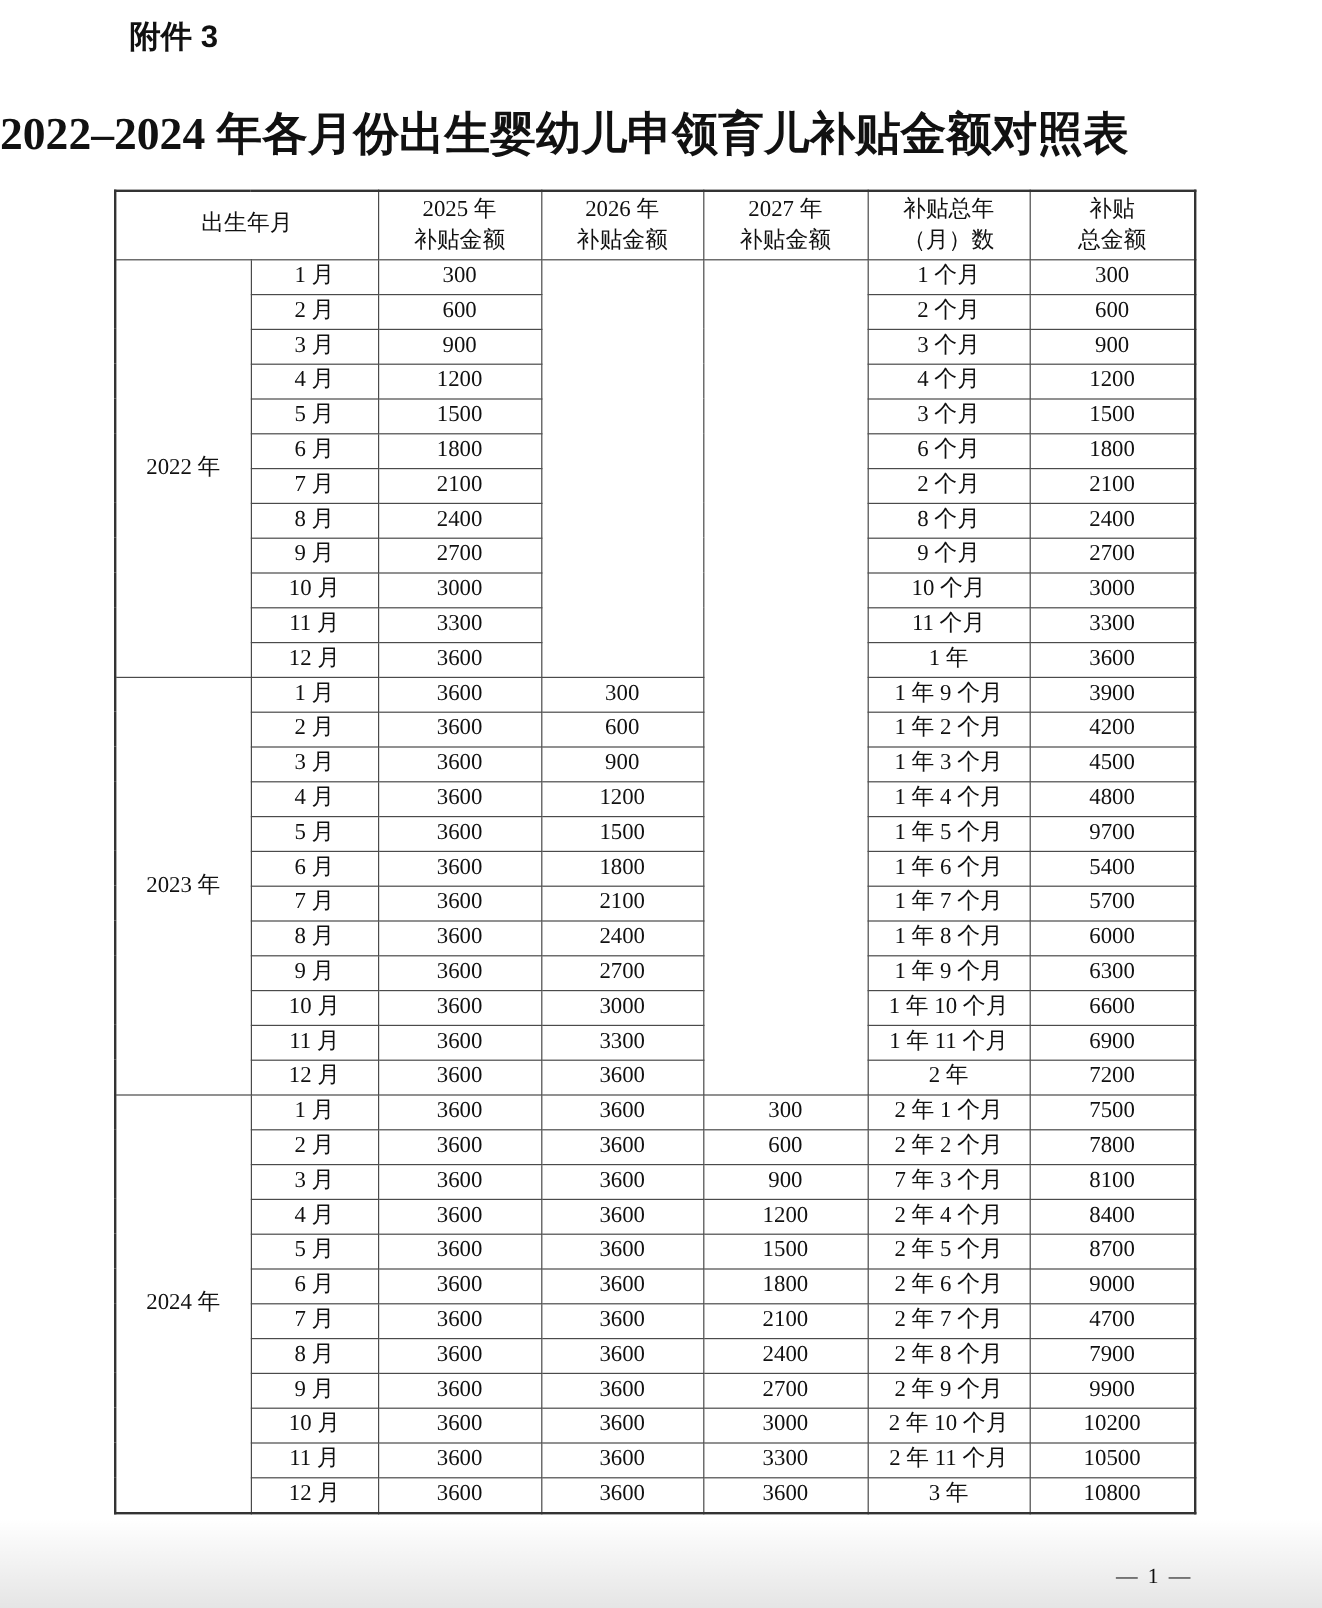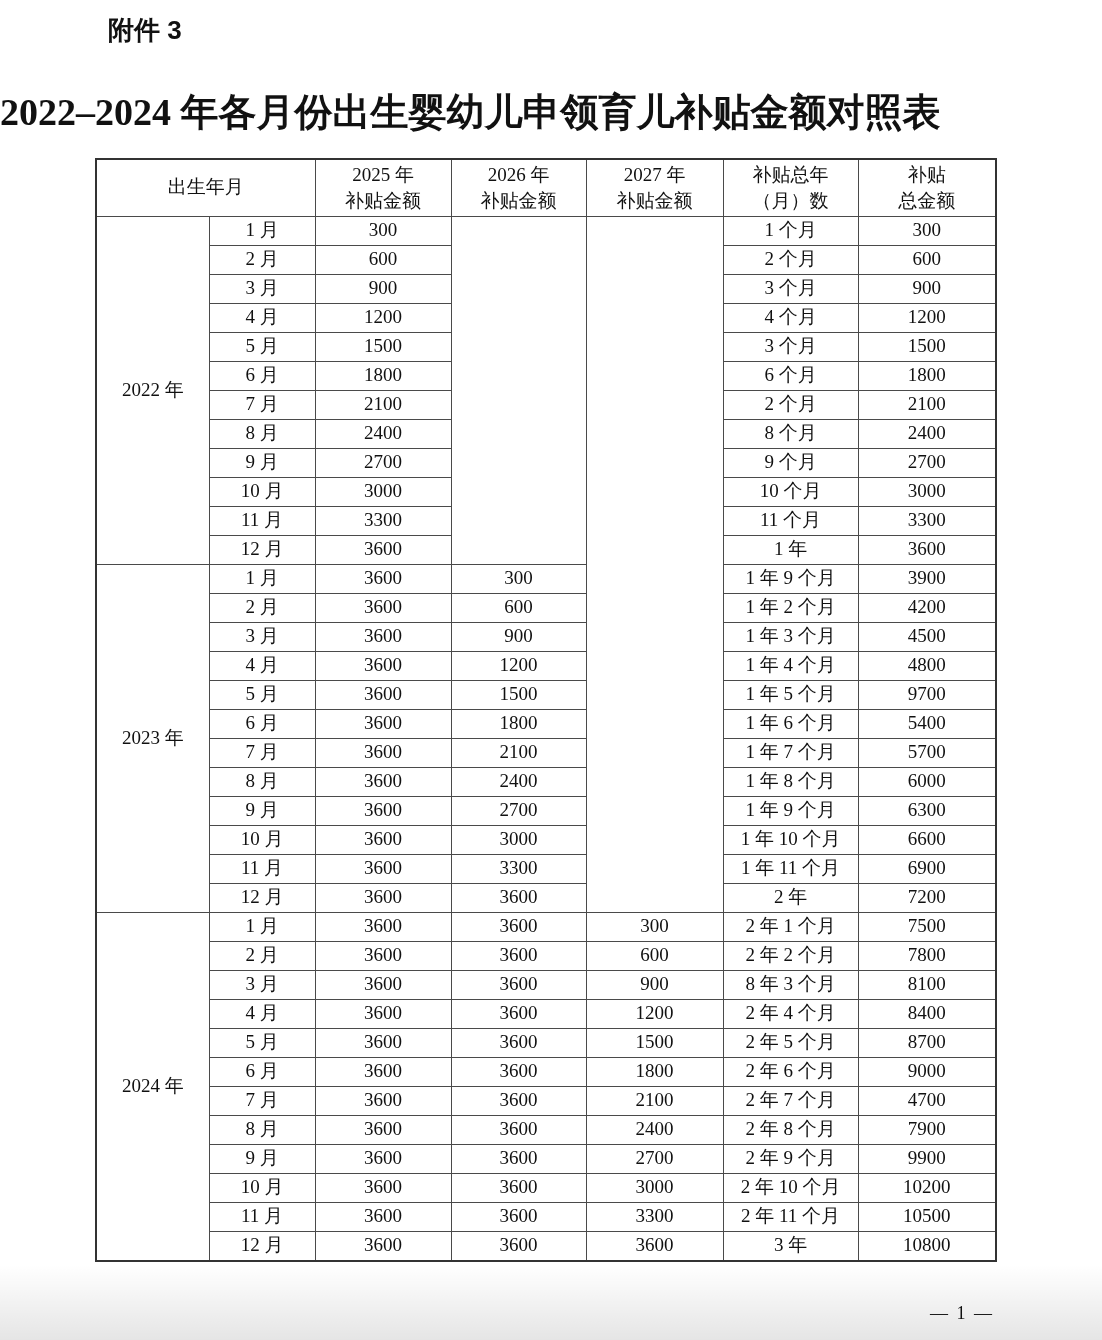--- a/index.html
+++ b/index.html
@@ -291,21 +291,21 @@
         <td>3600</td>
         <td>600</td>
         <td>2 年 2 个月</td>
         <td>7800</td>
       </tr>
       <tr>
         <td>3 月</td>
         <td>3600</td>
         <td>3600</td>
         <td>900</td>
-        <td>8 年 3 个月</td>
+        <td>7 年 3 个月</td>
         <td>8100</td>
       </tr>
       <tr>
         <td>4 月</td>
         <td>3600</td>
         <td>3600</td>
         <td>1200</td>
         <td>2 年 4 个月</td>
         <td>8400</td>
       </tr>

